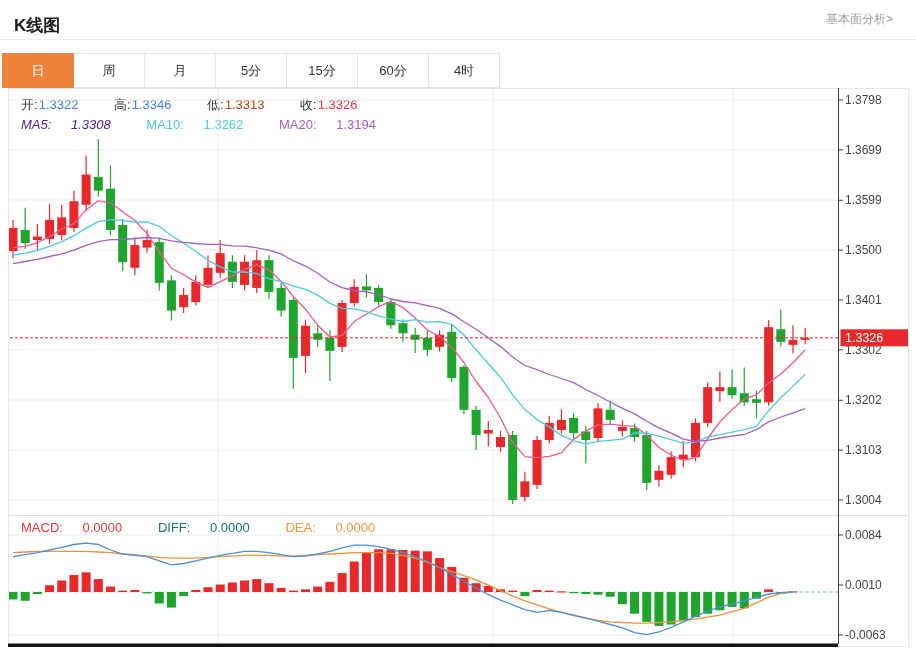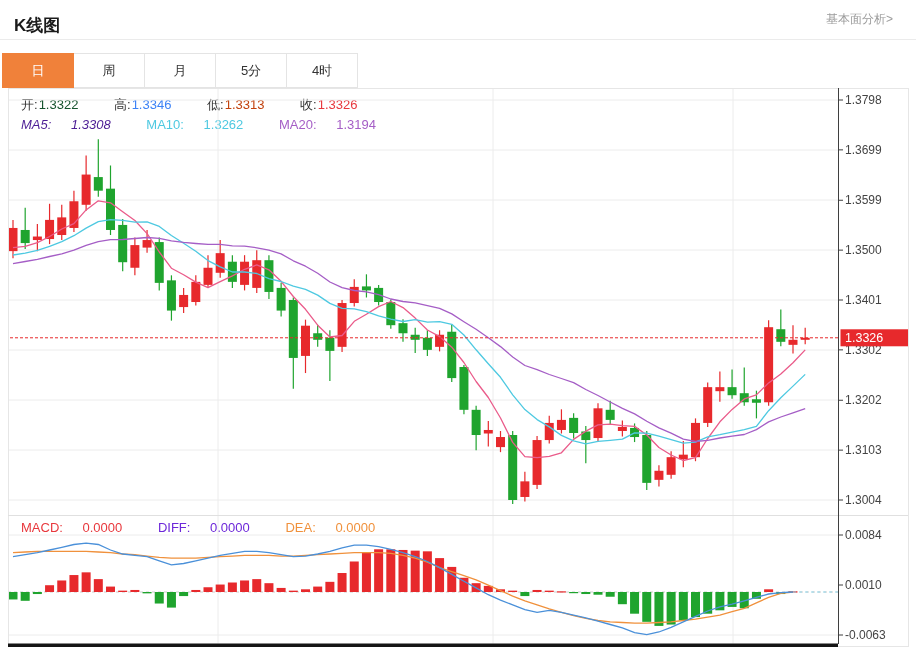--- a/index.html
+++ b/index.html
@@ -42,39 +42,41 @@
 
 <div class="page-title">K线图</div>
 <div class="fundamental-link">基本面分析&gt;</div>
 <div class="title-divider"></div>
 
 <div class="tab-row">
   <div class="tab active">日</div>
   <div class="tab">周</div>
   <div class="tab">月</div>
   <div class="tab">5分</div>
+  <div class="tab">15分</div>
+  <div class="tab">60分</div>
   <div class="tab">4时</div>
 </div>
 
 <div class="legend" id="ohlc-row">
-  <span><span class="lbl">开:</span><span class="val-red" style="color: #14532d;">1.3322</span></span>
+  <span><span class="lbl">开:</span><span class="val-red" style="color: #3b82f6;">1.3322</span></span>
   <span><span class="lbl">高:</span><span class="val-red" style="color: #3b82f6;">1.3346</span></span>
   <span><span class="lbl">低:</span><span class="val-red" style="color: #c2410c;">1.3313</span></span>
   <span><span class="lbl">收:</span><span class="val-red" style="color: rgb(232, 56, 61);">1.3326</span></span>
 </div>
 
 <div class="legend" id="ma-row">
   <span class="c-ma5" style="color: #4c1d95; font-style: italic;"><span>MA5:</span> <span>1.3308</span></span>
   <span class="c-ma10" style="color: rgb(78, 201, 225);"><span>MA10:</span> <span>1.3262</span></span>
   <span class="c-ma20" style="color: rgb(165, 94, 198);"><span>MA20:</span> <span>1.3194</span></span>
 </div>
 
 <div class="legend" id="macd-row">
   <span class="c-macd" style="color: rgb(232, 56, 61);"><span>MACD:</span> <span>0.0000</span></span>
-  <span class="c-diff" style="color: #6d28d9; margin-top: 20px;"><span>DIFF:</span> <span>0.0000</span></span>
+  <span class="c-diff" style="color: #0f766e; margin-top: 20px;"><span>DIFF:</span> <span>0.0000</span></span>
   <span class="c-dea" style="color: rgb(240, 145, 60);"><span>DEA:</span> <span>0.0000</span></span>
 </div>
 
 <svg id="chart-svg" width="916" height="560" viewBox="0 88 916 560">
     <g>
       <line x1="8" x2="838" y1="100" y2="100" stroke="#ececec" stroke-width="1"></line>
       <line x1="8" x2="838" y1="150" y2="150" stroke="#ececec" stroke-width="1"></line>
       <line x1="8" x2="838" y1="200" y2="200" stroke="#ececec" stroke-width="1"></line>
       <line x1="8" x2="838" y1="250" y2="250" stroke="#ececec" stroke-width="1"></line>
       <line x1="8" x2="838" y1="300" y2="300" stroke="#ececec" stroke-width="1"></line>

